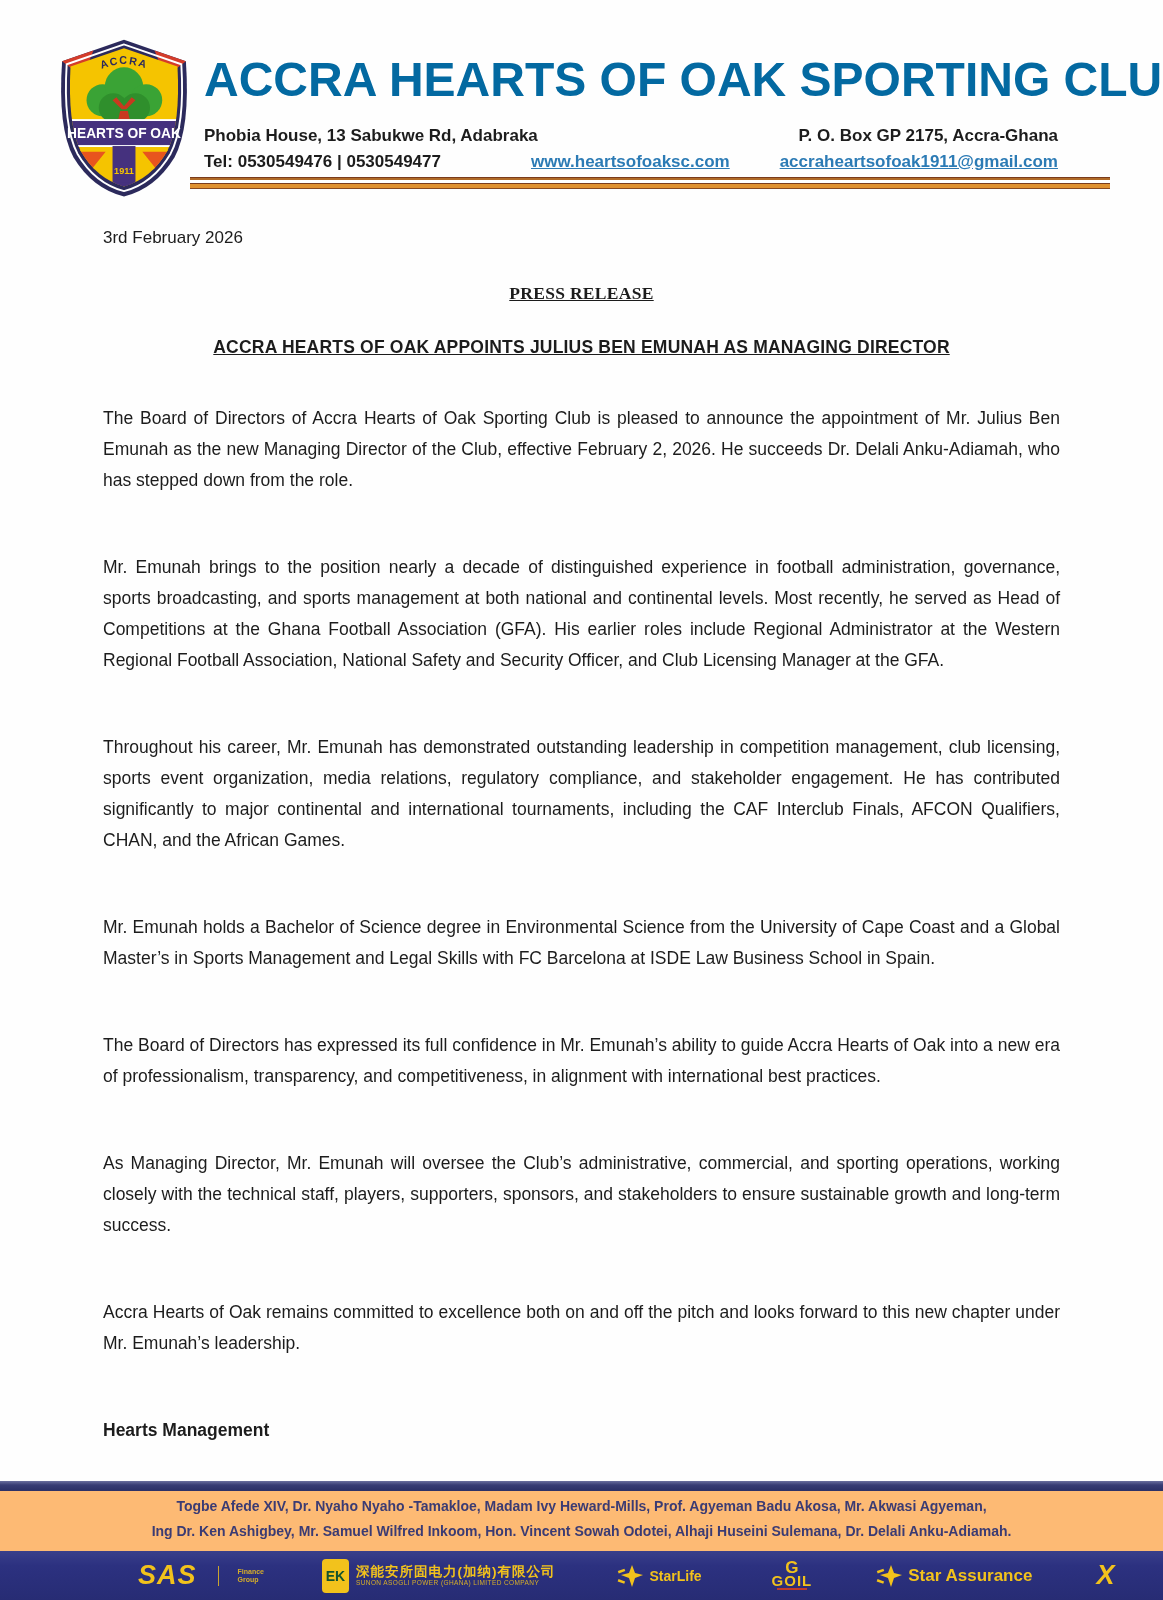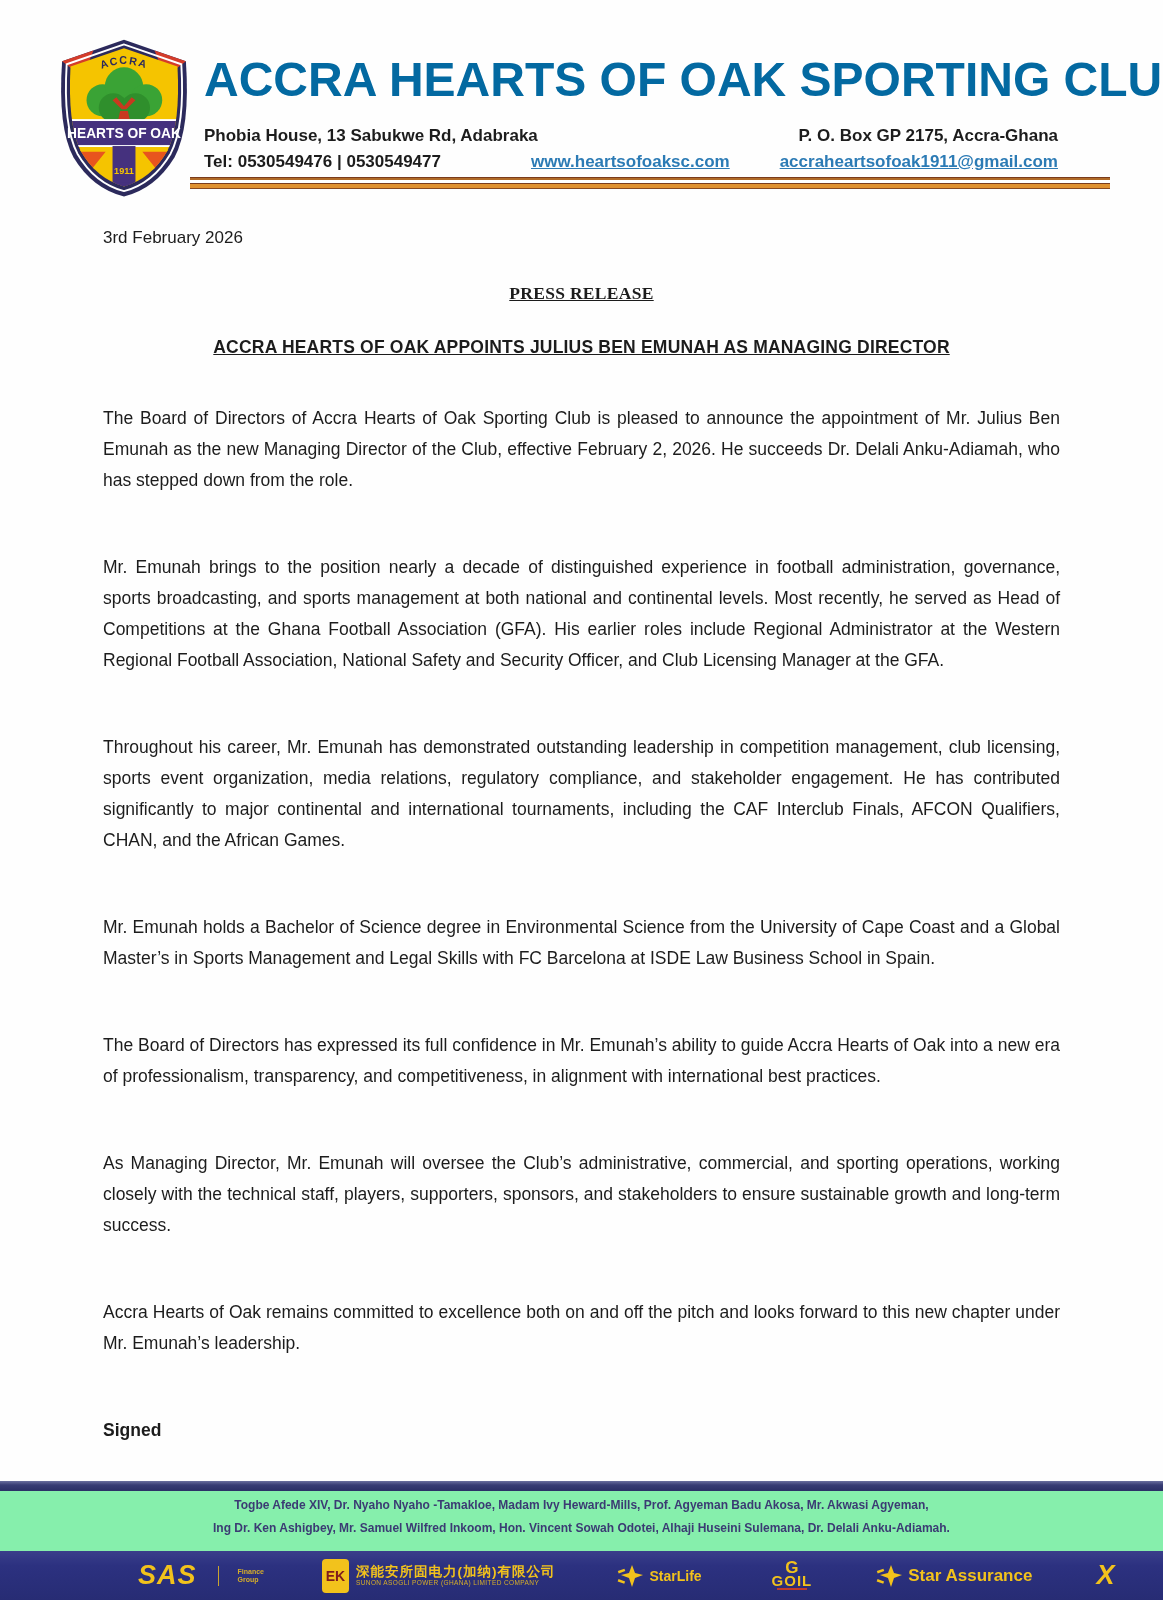--- a/index.html
+++ b/index.html
@@ -42,39 +42,39 @@
   .signed { font-weight: bold; margin-top: 8px; }
   .signature { font-weight: bold; margin-top: 38px; }
 
   
   .footer-rule {
     position: absolute; left: 0; top: 1481px; width: 100%; height: 10px;
     background: linear-gradient(180deg, #6a6f9e 0%, #383d74 40%, #2b3066 100%);
   }
   .names-band {
     position: absolute; left: 0; top: 1491px; width: 100%; height: 60px;
-    background: #86efac; color: #3b3b73; font-weight: bold; font-size: 12px;
+    background: #fdba74; color: #3b3b73; font-weight: bold; font-size: 14px;
     text-align: center;
   }
   .names-band .line1 { padding-top: 7px; }
   .names-band .line2 { padding-top: 9px; }
   .sponsor-bar {
     position: absolute; left: 0; top: 1551px; width: 100%; height: 49px;
     background: linear-gradient(180deg, #3a3f8a 0%, #2c3180 30%, #272c74 100%);
     display: flex; align-items: center; color: #f2c21c;
   }
   .sp { display: flex; align-items: center; }
   .sas-wrap { margin-left: 138px; gap: 13px; }
   .sas-text { font-size: 27px; font-weight: 900; font-style: italic; letter-spacing: 1px; }
   .sas-div { width: 1px; height: 20px; background: #f2c21c; margin: 0 6px 0 8px; opacity: .8; }
   .sas-sub { font-size: 7px; line-height: 8px; font-weight: bold; opacity: .85; }
   .asogli-wrap { margin-left: 58px; }
   .asogli-badge {
     width: 27px; height: 34px; background: #f2c21c; border-radius: 4px;
-    color: #7f1d1d; font-weight: 900; font-size: 14px;
+    color: #14532d; font-weight: 900; font-size: 14px;
     display: flex; align-items: center; justify-content: center; margin-right: 7px;
   }
   .asogli-text .cn { font-size: 13.5px; font-weight: bold; letter-spacing: 1px; line-height: 15px; }
   .asogli-text .en { font-size: 6.5px; line-height: 8px; letter-spacing: 0.4px; opacity: .85; }
   .star-icon { margin-right: 6px; }
   .starlife-wrap { margin-left: 62px; font-size: 14px; font-weight: bold; }
   .goil-wrap { margin-left: 70px; flex-direction: column; justify-content: center; line-height: 13px; text-align: center; }
   .goil-g { font-size: 17px; font-weight: 900; }
   .goil-text { font-size: 15px; font-weight: 900; letter-spacing: 1px; }
   .goil-red { width: 30px; height: 2px; background: #c03a2a; margin: 1px auto 0; }
@@ -156,21 +156,20 @@
     <div class="headline">ACCRA HEARTS OF OAK APPOINTS JULIUS BEN EMUNAH AS MANAGING DIRECTOR</div>
 
     <p class="para">The Board of Directors of Accra Hearts of Oak Sporting Club is pleased to announce the appointment of Mr. Julius Ben Emunah as the new Managing Director of the Club, effective February 2, 2026. He succeeds Dr. Delali Anku-Adiamah, who has stepped down from the role.</p>
     <p class="para">Mr. Emunah brings to the position nearly a decade of distinguished experience in football administration, governance, sports broadcasting, and sports management at both national and continental levels. Most recently, he served as Head of Competitions at the Ghana Football Association (GFA). His earlier roles include Regional Administrator at the Western Regional Football Association, National Safety and Security Officer, and Club Licensing Manager at the GFA.</p>
     <p class="para">Throughout his career, Mr. Emunah has demonstrated outstanding leadership in competition management, club licensing, sports event organization, media relations, regulatory compliance, and stakeholder engagement. He has contributed significantly to major continental and international tournaments, including the CAF Interclub Finals, AFCON Qualifiers, CHAN, and the African Games.</p>
     <p class="para">Mr. Emunah holds a Bachelor of Science degree in Environmental Science from the University of Cape Coast and a Global Master’s in Sports Management and Legal Skills with FC Barcelona at ISDE Law Business School in Spain.</p>
     <p class="para">The Board of Directors has expressed its full confidence in Mr. Emunah’s ability to guide Accra Hearts of Oak into a new era of professionalism, transparency, and competitiveness, in alignment with international best practices.</p>
     <p class="para">As Managing Director, Mr. Emunah will oversee the Club’s administrative, commercial, and sporting operations, working closely with the technical staff, players, supporters, sponsors, and stakeholders to ensure sustainable growth and long-term success.</p>
     <p class="para">Accra Hearts of Oak remains committed to excellence both on and off the pitch and looks forward to this new chapter under Mr. Emunah’s leadership.</p>
 
-    <div class="signed">Signed</div>
     <div class="signature">Hearts Management</div>
   </div>
 
   <div class="footer-rule"></div>
 
   <div class="names-band">
     <div class="line1">Togbe Afede XIV, Dr. Nyaho Nyaho -Tamakloe, Madam Ivy Heward-Mills, Prof. Agyeman Badu Akosa, Mr. Akwasi Agyeman,</div>
     <div class="line2">Ing Dr. Ken Ashigbey, Mr. Samuel Wilfred Inkoom, Hon. Vincent Sowah Odotei, Alhaji Huseini Sulemana, Dr. Delali Anku-Adiamah.</div>
   </div>
 

